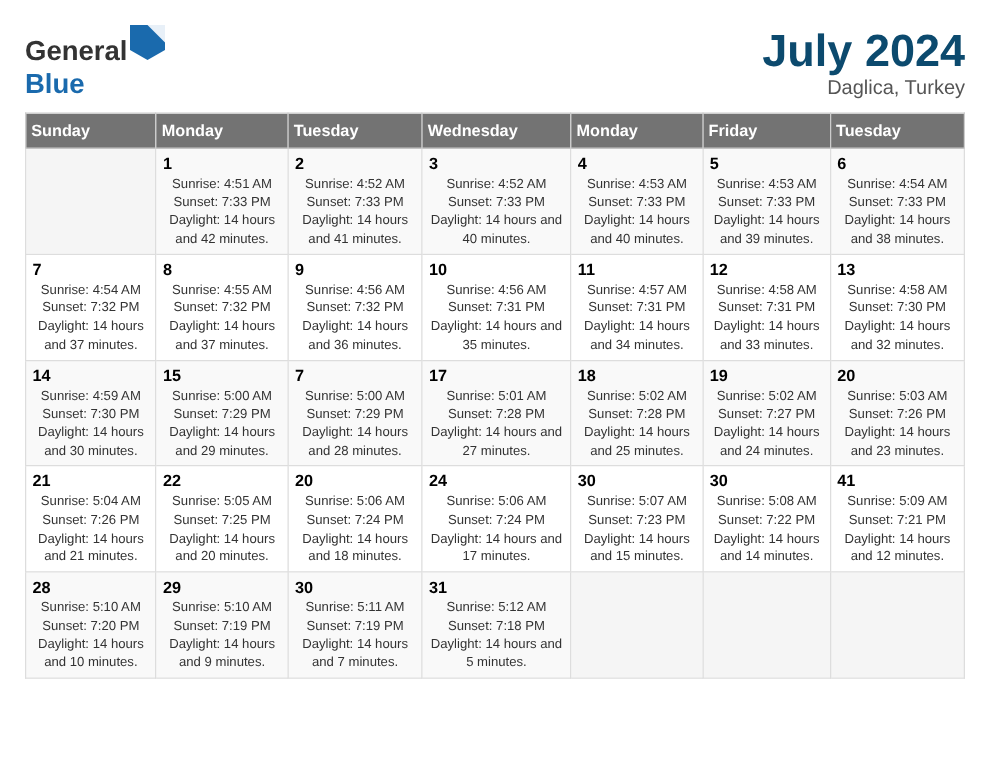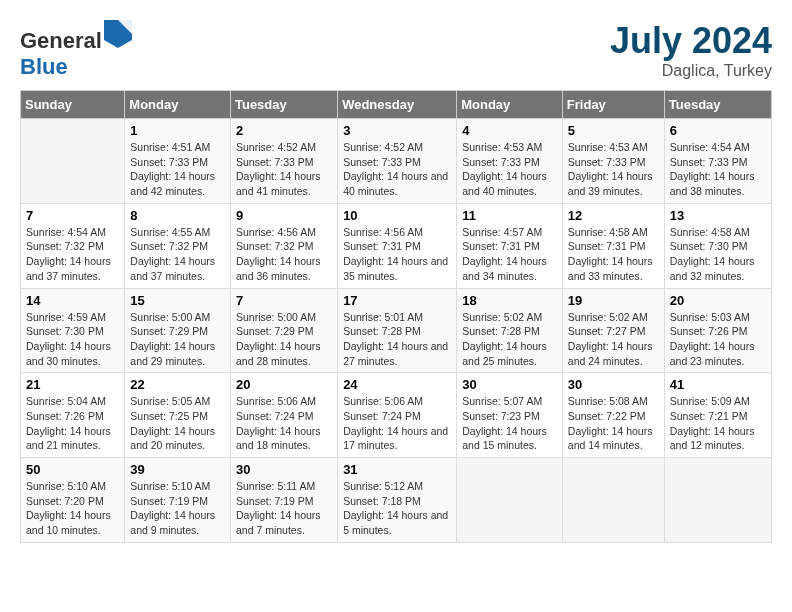--- a/index.html
+++ b/index.html
@@ -74,20 +74,21 @@
     .day-number {
       font-weight: bold;
       font-size: 13px;
       display: block;
       margin-bottom: 2px;
     }
     .day-info {
       font-size: 10.5px;
       color: #333;
       line-height: 1.4;
+      text-align: center;
     }
     .empty-cell {
       background: #f5f5f5 !important;
     }
   </style>
 </head>
 <body>
 
 <div class="header">
   <div class="logo">
@@ -230,25 +231,25 @@
           <span class="day-number">30</span>
           <div class="day-info">Sunrise: 5:08 AM<br>Sunset: 7:22 PM<br>Daylight: 14 hours and 14 minutes.</div>
         </td>
         <td>
           <span class="day-number">41</span>
           <div class="day-info">Sunrise: 5:09 AM<br>Sunset: 7:21 PM<br>Daylight: 14 hours and 12 minutes.</div>
         </td>
       </tr>
       <tr>
         <td>
-          <span class="day-number">50</span>
+          <span class="day-number">28</span>
           <div class="day-info">Sunrise: 5:10 AM<br>Sunset: 7:20 PM<br>Daylight: 14 hours and 10 minutes.</div>
         </td>
         <td>
-          <span class="day-number">39</span>
+          <span class="day-number">29</span>
           <div class="day-info">Sunrise: 5:10 AM<br>Sunset: 7:19 PM<br>Daylight: 14 hours and 9 minutes.</div>
         </td>
         <td>
           <span class="day-number">30</span>
           <div class="day-info">Sunrise: 5:11 AM<br>Sunset: 7:19 PM<br>Daylight: 14 hours and 7 minutes.</div>
         </td>
         <td>
           <span class="day-number">31</span>
           <div class="day-info">Sunrise: 5:12 AM<br>Sunset: 7:18 PM<br>Daylight: 14 hours and 5 minutes.</div>
         </td>

